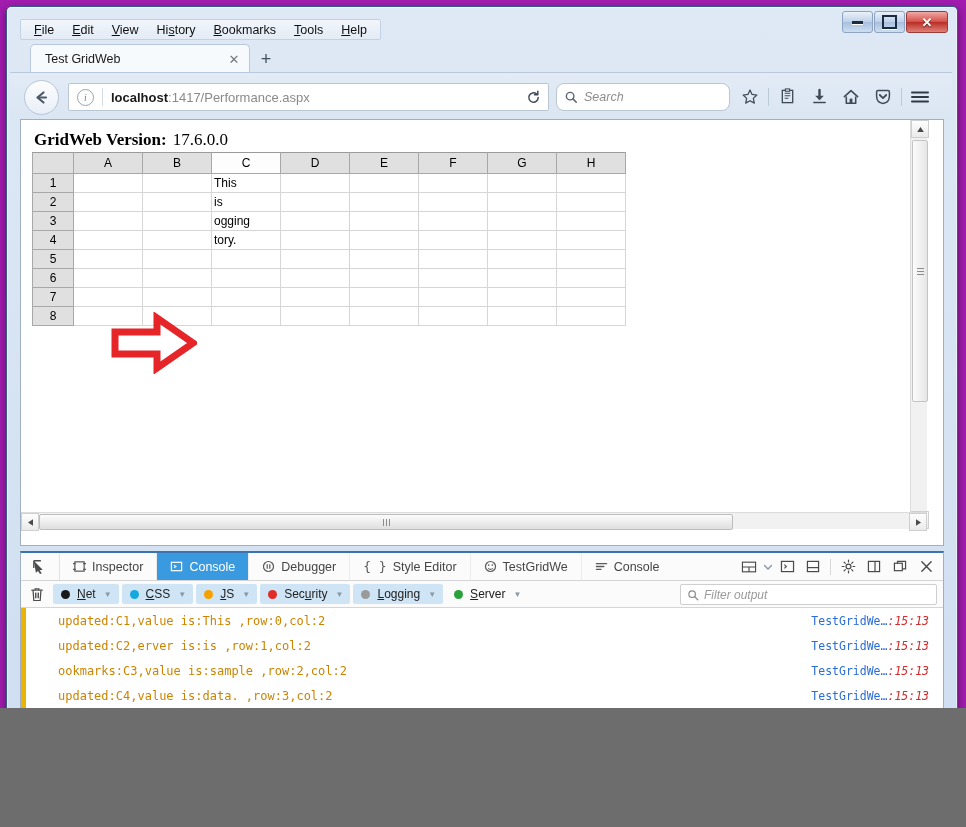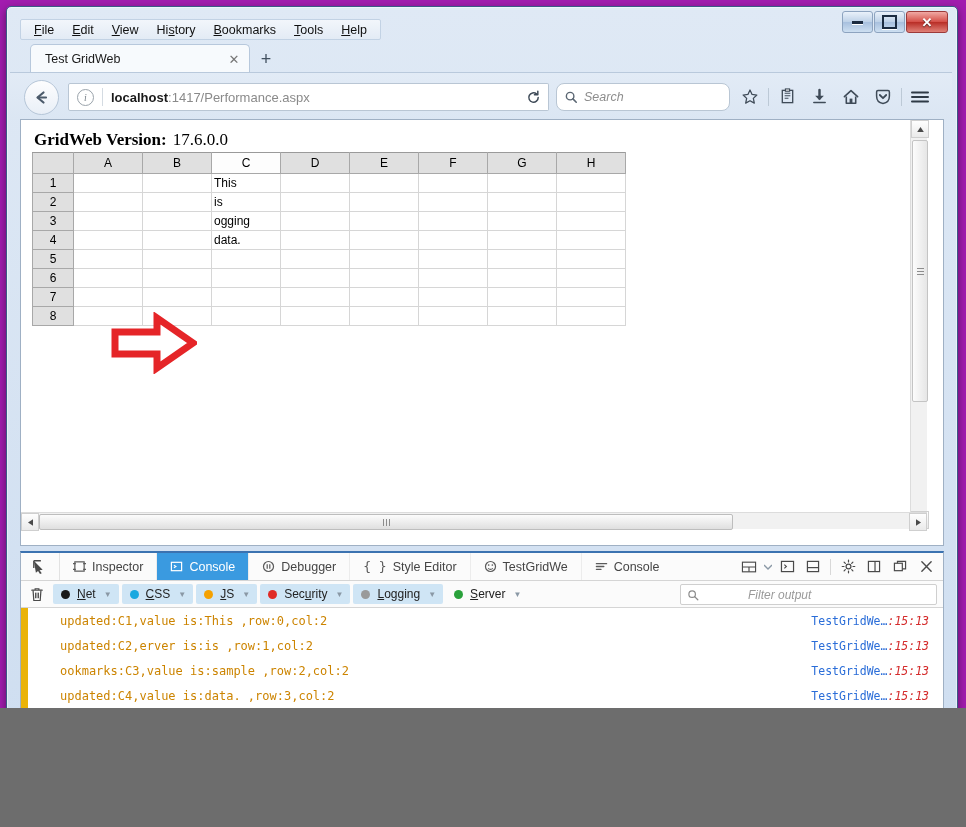--- a/index.html
+++ b/index.html
@@ -134,26 +134,26 @@
   .dt-sep{width:1px;height:16px;background:#d8d8d8;margin:0 4px;}
 
   .dt-filters{position:relative;height:26px;background:#fbfbfb;border-bottom:1px solid #d5d5d5;
               display:flex;align-items:center;}
   .trash{width:32px;display:flex;align-items:center;justify-content:center;cursor:pointer;}
   .fbtn{display:flex;align-items:center;gap:7px;height:20px;padding:0 7px 0 8px;margin-right:3px;
         background:#cfe5f5;border-radius:2px;font-size:12px;color:#222;cursor:pointer;white-space:nowrap;}
   .fdot{width:9px;height:9px;border-radius:50%;display:block;}
   .fcaret{color:#8a98a5;font-size:8px;margin-left:1px;}
   .filter-out{position:absolute;right:6px;top:3px;width:255px;height:19px;background:#fff;
-              border:1px solid #cfcfcf;border-radius:2px;display:flex;align-items:center;gap:44px;}
+              border:1px solid #cfcfcf;border-radius:2px;display:flex;align-items:center;}
   .fo-ph{font-size:12px;color:#9a9a9a;font-style:italic;margin-left:5px;}
 
   .dt-body{position:relative;height:177px;background:#fff;overflow:hidden;}
   .msg{position:relative;height:25px;display:flex;align-items:center;
-       border-left:7px solid #eab308;}
+       border-left:5px solid #eab308;}
   .msg-text{font-family:"DejaVu Sans Mono","Liberation Mono",monospace;font-size:12px;
             color:#cc8400;margin-left:32px;white-space:nowrap;}
   .msg-src{position:absolute;right:14px;font-family:"DejaVu Sans Mono","Liberation Mono",monospace;
            font-size:11.5px;white-space:nowrap;text-align:right;}
   .msg-src .file{color:#2a6dd8;cursor:pointer;}
   .msg-src .line{color:#d42b2b;font-style:italic;}
 
   .dt-input{position:absolute;left:0;bottom:0;width:920px;height:24px;background:#fff;
             border-top:1px solid #e0e0e0;display:flex;align-items:center;}
   .prompt{color:#3a9ae0;font-size:14px;margin-left:10px;font-family:"DejaVu Sans Mono",monospace;cursor:text;}
@@ -320,21 +320,21 @@
               <td class="cell"></td>
               <td class="cell"></td>
               <td class="cell"></td>
               <td class="cell"></td>
               <td class="cell"></td>
             </tr>
             <tr>
               <td class="rowhdr">4</td>
               <td class="cell"></td>
               <td class="cell"></td>
-              <td class="cell">data.</td>
+              <td class="cell">tory.</td>
               <td class="cell"></td>
               <td class="cell"></td>
               <td class="cell"></td>
               <td class="cell"></td>
               <td class="cell"></td>
             </tr>
             <tr>
               <td class="rowhdr">5</td>
               <td class="cell"></td>
               <td class="cell"></td>

